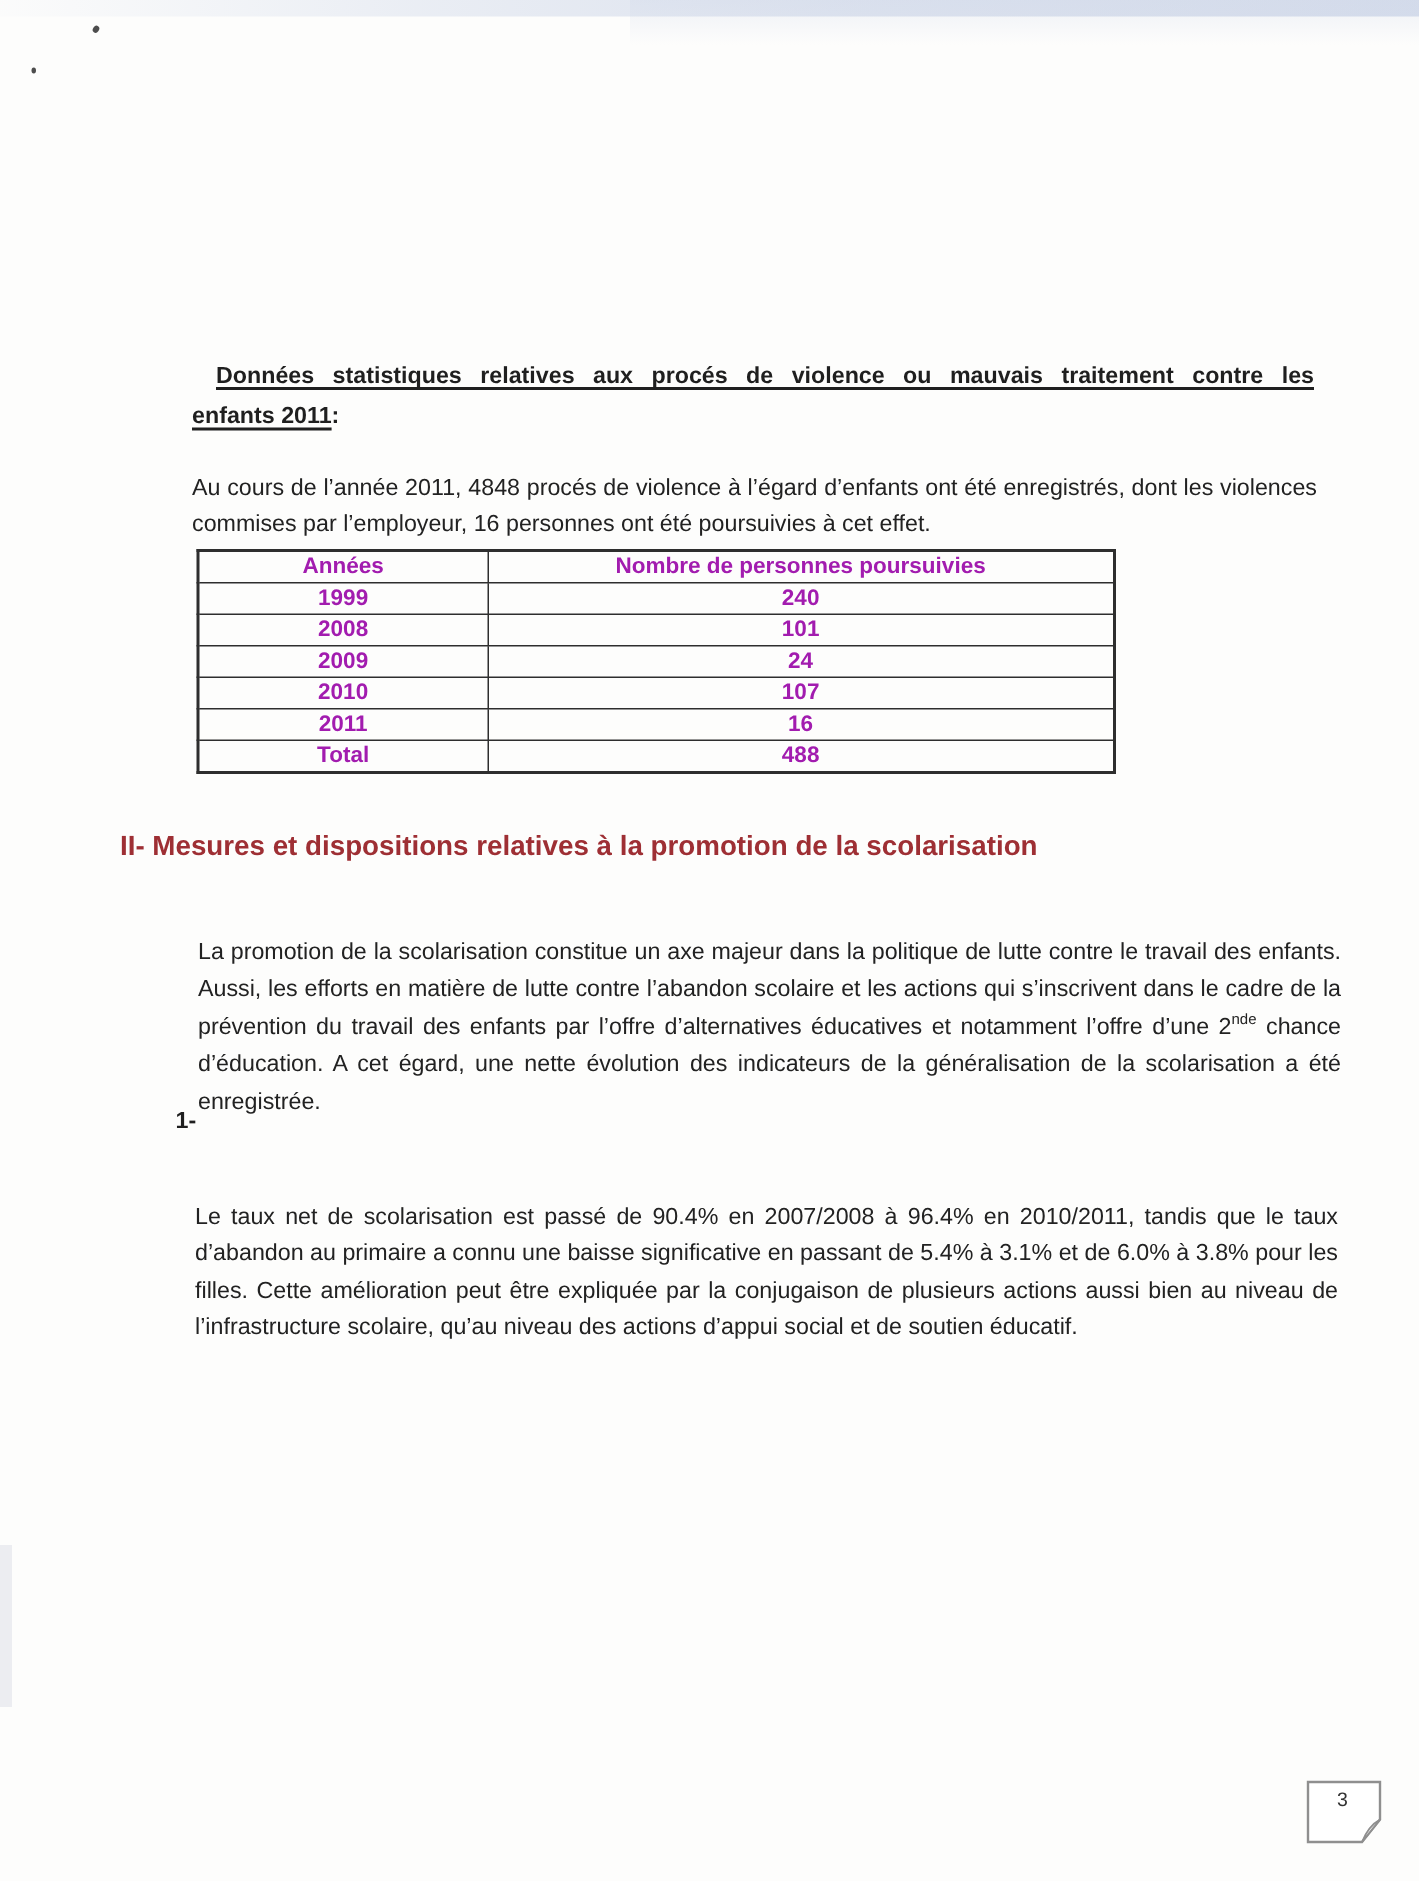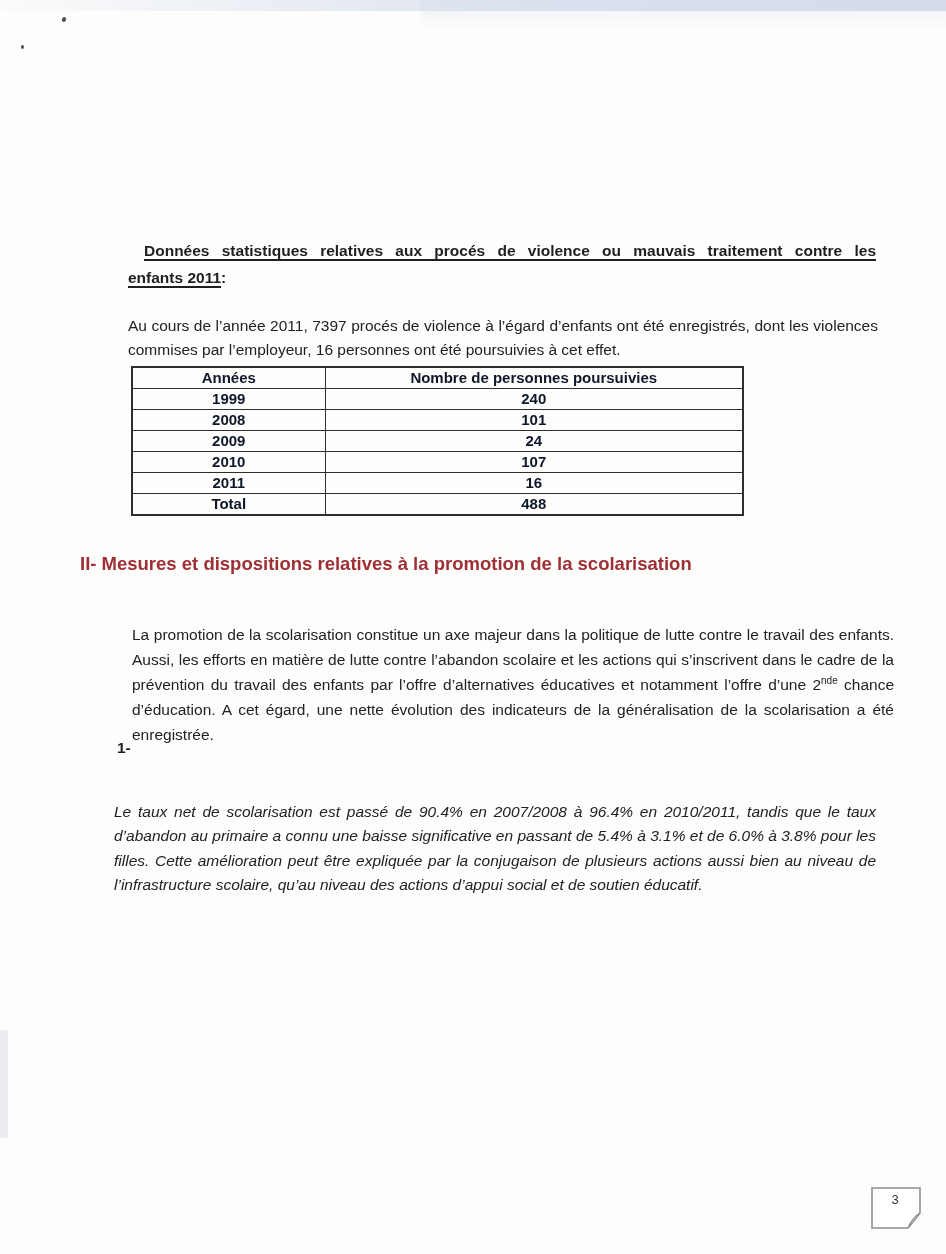--- a/index.html
+++ b/index.html
@@ -48,21 +48,21 @@
 
   .para{
     text-align:justify;font-size:15.5px;line-height:24.6px;color:#222;
   }
   .para-intro{left:128px;top:298px;width:750px;}
 
   
   table.stats{
     left:131px;top:366px;width:611px;
     border-collapse:collapse;table-layout:fixed;
-    font-size:15px;font-weight:bold;color:#0f172a;
+    font-size:15px;font-weight:bold;color:#a21caf;
     border:2px solid #2e2e2e;
   }
   table.stats td,table.stats th{
     border:1px solid #2e2e2e;text-align:center;
     height:20px;padding:0 2px;line-height:20px;
   }
   .col-annees{width:193px;}
   .col-nombre{width:418px;}
 
   
@@ -72,21 +72,21 @@
   }
   .para-promo{left:132px;top:606px;width:762px;line-height:25px;}
   .para-promo sup{font-size:10px;line-height:0;}
 
   .sub1{
     left:117px;top:739px;width:780px;
     font-size:15.5px;font-weight:bold;display:flex;
   }
   .sub1 .num{width:35px;flex:0 0 auto;}
 
-  .para-taux{left:114px;top:784px;width:762px;font-style:italic;}
+  .para-taux{left:130px;top:784px;width:762px;}
 
   
   .pagebox{left:869px;top:1185px;width:58px;height:46px;}
   .pagebox .num{
     position:absolute;left:0;top:7px;width:52px;text-align:center;
     font-size:13px;color:#333;
   }
 </style>
 </head>
 <body>
@@ -97,21 +97,21 @@
 <div class="abs speck s2"></div>
 <div class="abs scan-left"></div>
 
 <div class="abs doc-heading">
   <span class="l1">Données statistiques relatives aux procés de violence ou mauvais traitement contre les</span>
   <span>
     <span class="l2u">enfants 2011</span><span>:</span>
   </span>
 </div>
 
-<p class="abs para para-intro">Au cours de l’année 2011, 7397 procés de violence à l’égard d’enfants ont été enregistrés, dont les violences commises par l’employeur, 16 personnes ont été poursuivies à cet effet.</p>
+<p class="abs para para-intro">Au cours de l’année 2011, 4848 procés de violence à l’égard d’enfants ont été enregistrés, dont les violences commises par l’employeur, 16 personnes ont été poursuivies à cet effet.</p>
 
 <table class="abs stats">
   <colgroup>
       <col class="col-annees">
       <col class="col-nombre">
     </colgroup>
   <tbody>
     <tr>
       <th>Années</th>
       <th>Nombre de personnes poursuivies</th>

